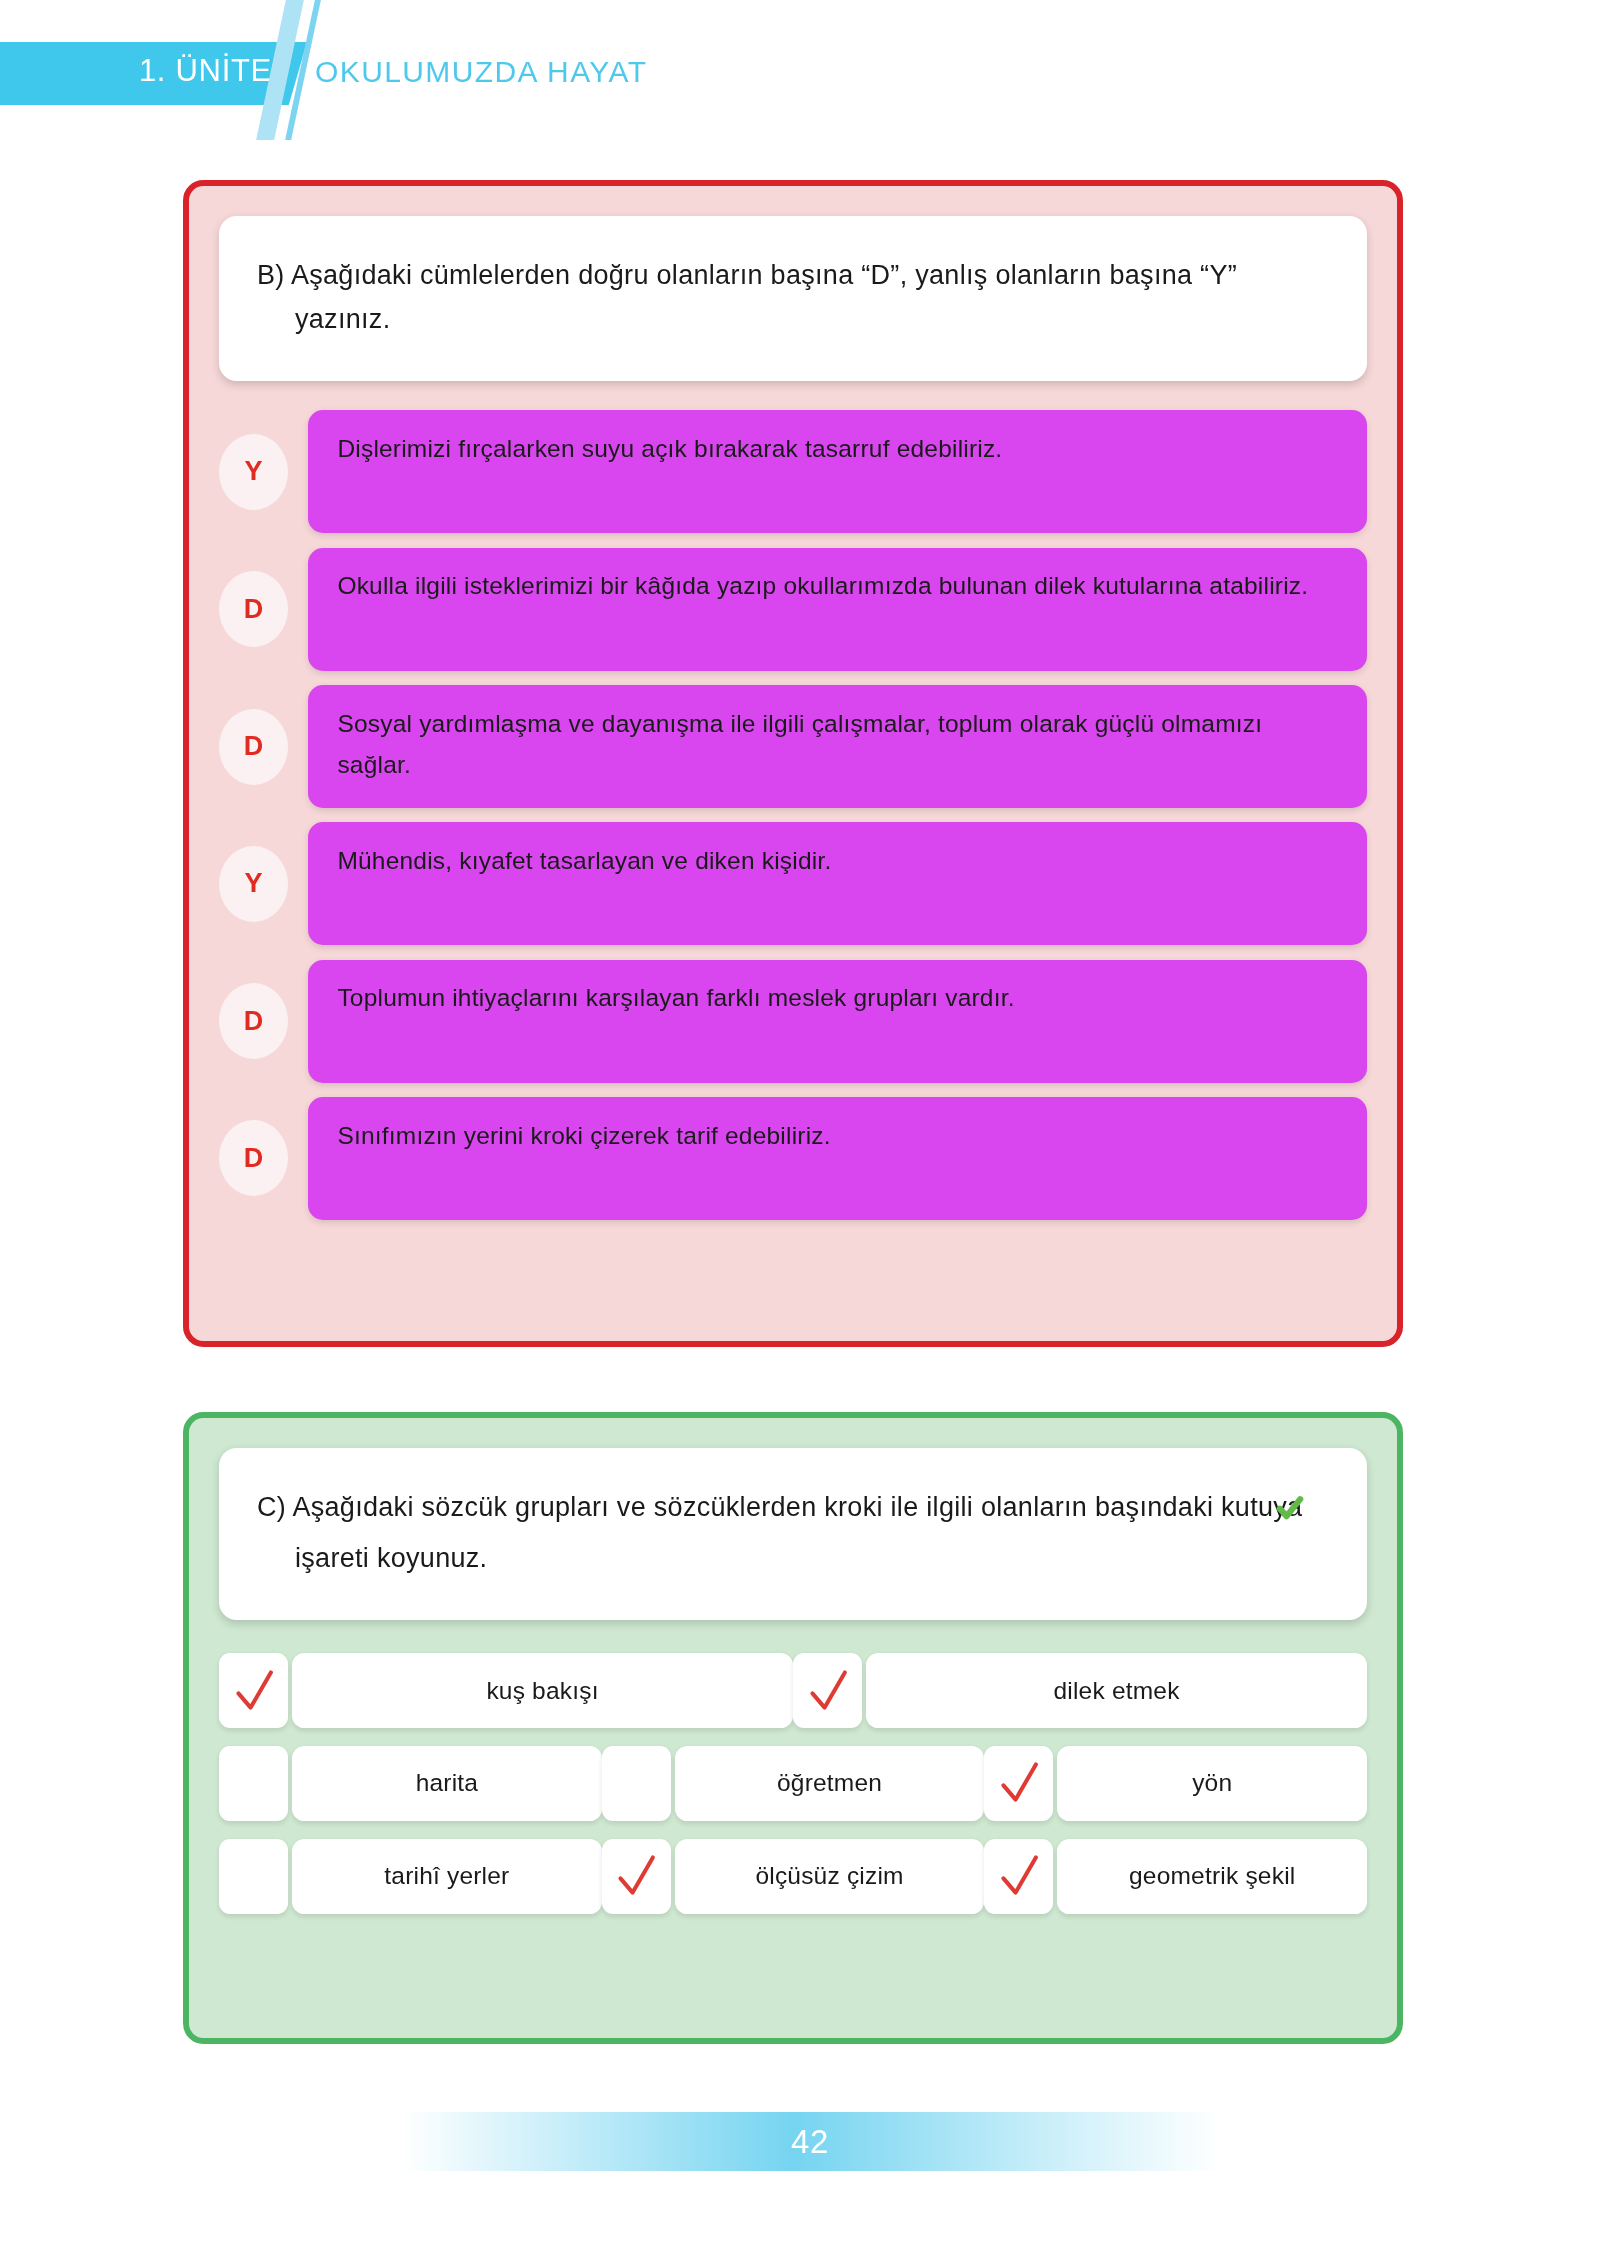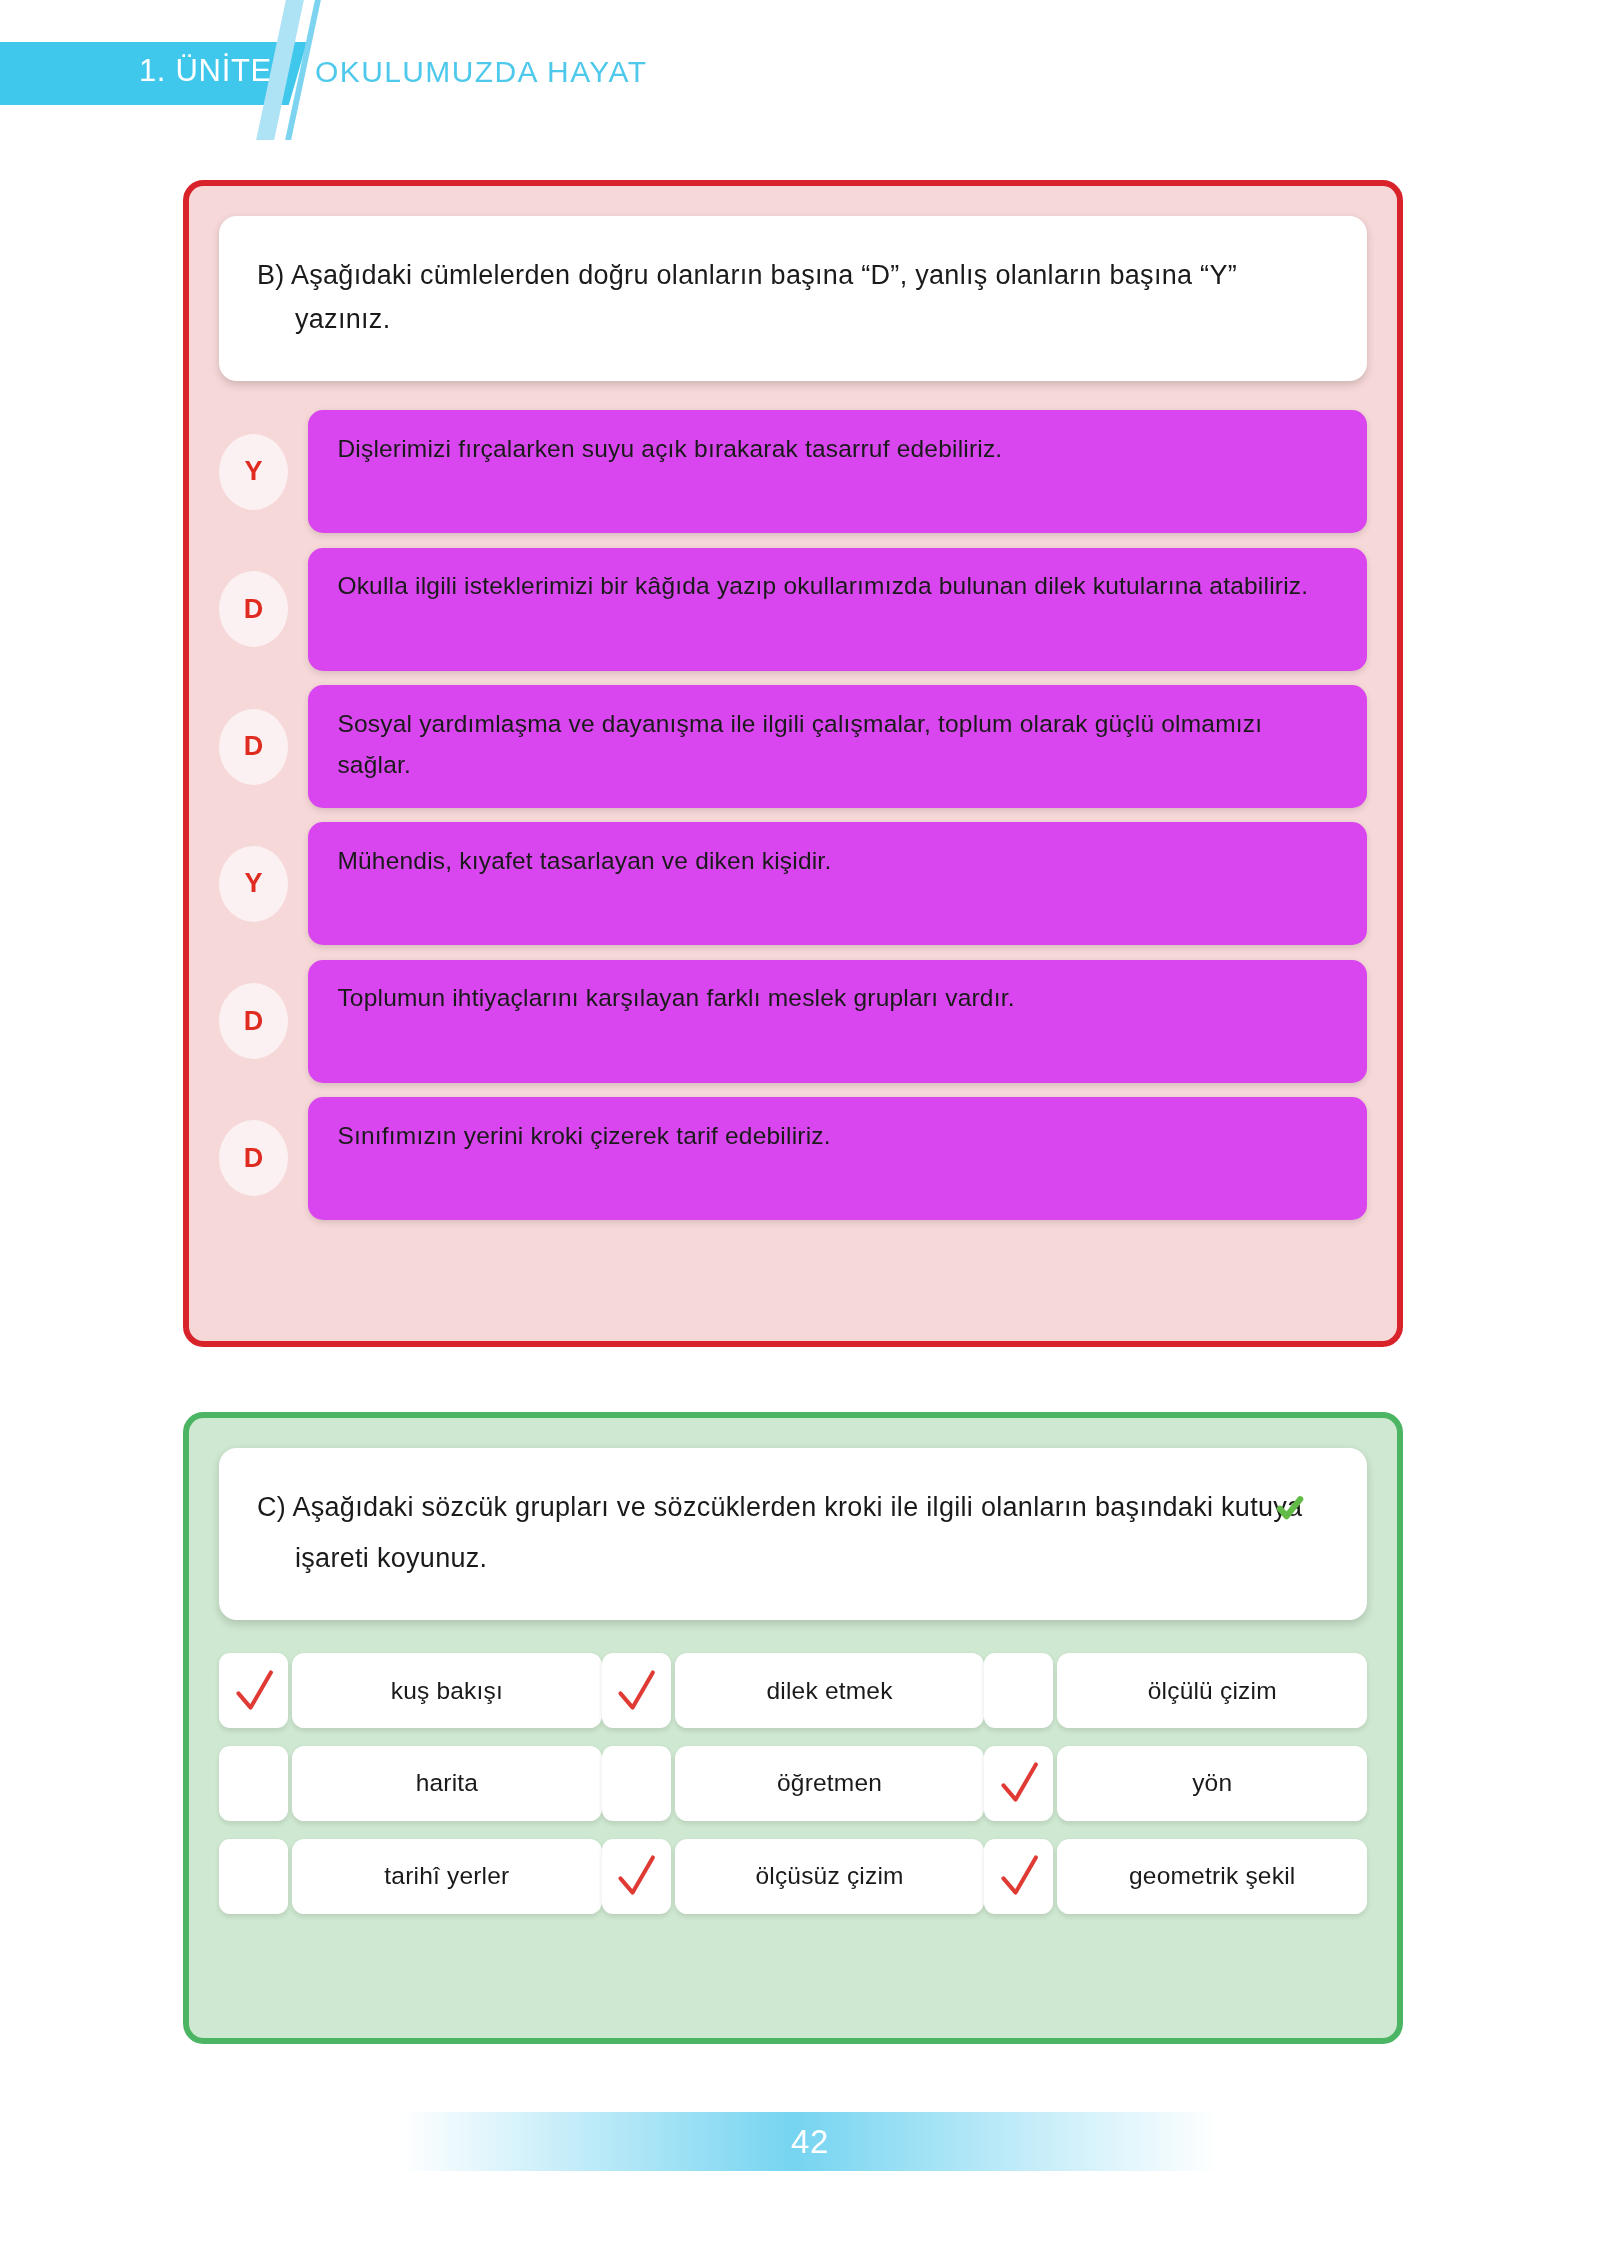--- a/index.html
+++ b/index.html
@@ -310,24 +310,20 @@
           <div class="check-label">kuş bakışı</div>
         </div>
         <div class="check-item">
           <div class="check-box">
             <span><svg width="48" height="50" viewBox="0 0 70 74">
                 <path d="M12 42 L30 63 L60 11" stroke="#E03A34" stroke-width="6" fill="none" stroke-linecap="round" stroke-linejoin="round"></path>
               </svg></span>
           </div>
           <div class="check-label">dilek etmek</div>
         </div>
-        <div class="check-item">
-          <div class="check-box"></div>
-          <div class="check-label">ölçülü çizim</div>
-        </div>
       </div>
       <div class="check-grid-row">
         <div class="check-item">
           <div class="check-box"></div>
           <div class="check-label">harita</div>
         </div>
         <div class="check-item">
           <div class="check-box"></div>
           <div class="check-label">öğretmen</div>
         </div>

